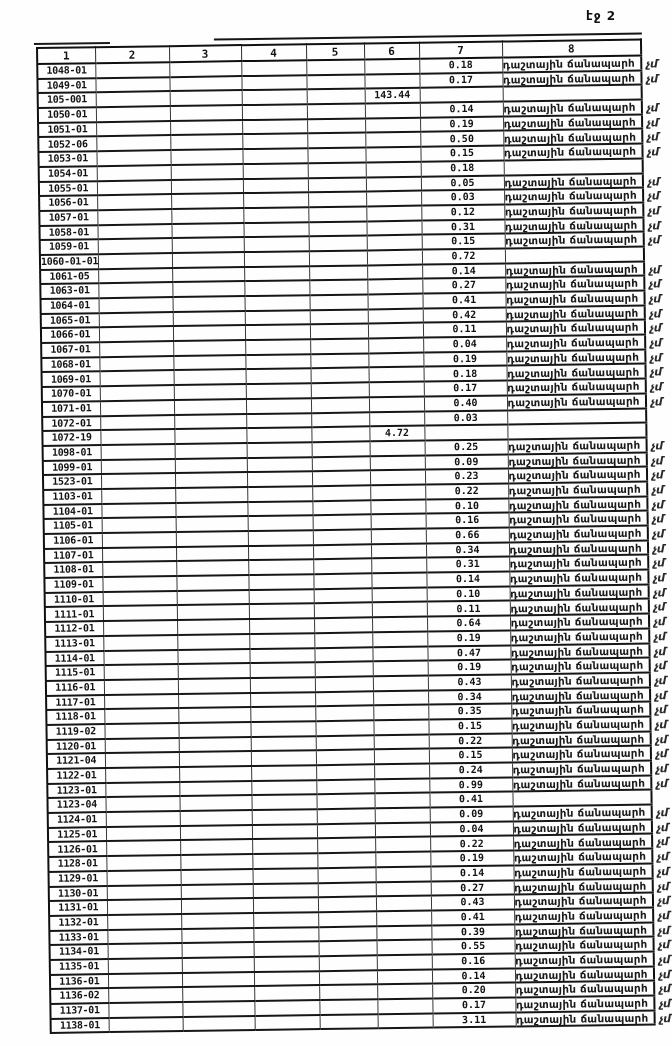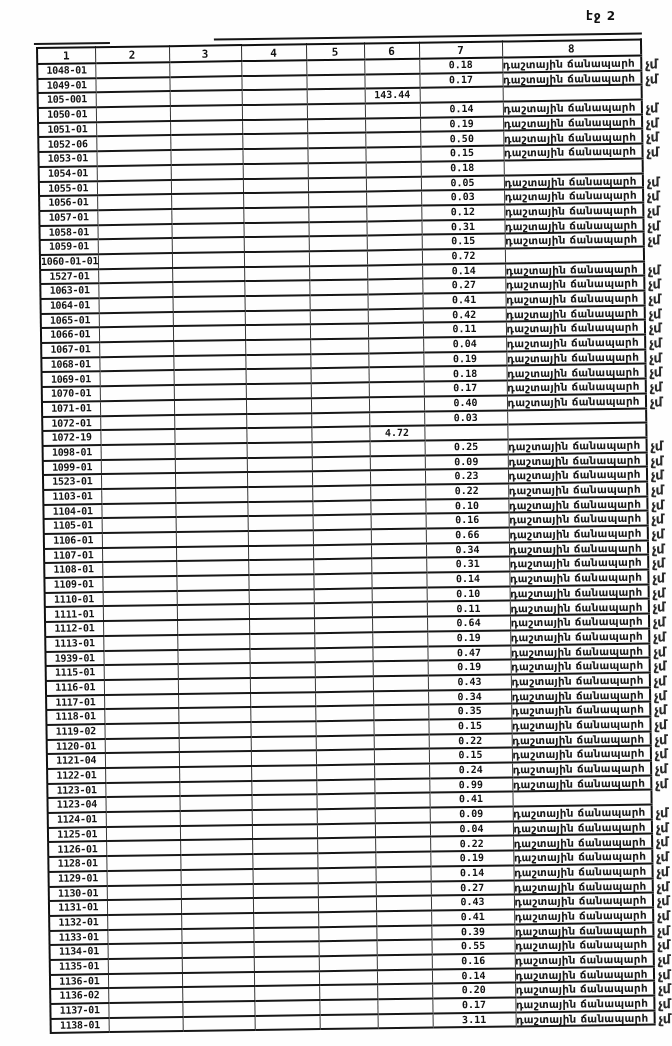--- a/index.html
+++ b/index.html
@@ -89,24 +89,25 @@
     position: relative;
     font-size: 10.5px;
     font-weight: bold;
     letter-spacing: 0.2px;
     padding-left: 2px;
     color: #1a1a1a;
   }
   .margin-note {
     position: absolute;
     right: -17px; top: 2px;
-    font-size: 13px;
+    font-size: 11px;
     font-weight: bold;
     letter-spacing: -0.5px;
     color: #2b2b2b;
+    font-style: italic;
   }
 </style>
 </head>
 <body>
 
 <div class="page">
   <div class="page-label">էջ 2</div>
 
   <div class="table-wrap">
     <div class="artifact-top-left"></div>
@@ -270,21 +271,21 @@
             <td class="c-id">1060-01-01</td>
             <td></td>
             <td></td>
             <td></td>
             <td></td>
             <td class="c-val"></td>
             <td class="c-val">0.72</td>
             <td class="c-road"></td>
           </tr>
           <tr>
-            <td class="c-id">1527-01</td>
+            <td class="c-id">1061-05</td>
             <td></td>
             <td></td>
             <td></td>
             <td></td>
             <td class="c-val"></td>
             <td class="c-val">0.14</td>
             <td class="c-road">դաշտային ճանապարհ<span class="margin-note">չմ</span></td>
           </tr>
           <tr>
             <td class="c-id">1063-01</td>
@@ -530,21 +531,21 @@
             <td class="c-id">1113-01</td>
             <td></td>
             <td></td>
             <td></td>
             <td></td>
             <td class="c-val"></td>
             <td class="c-val">0.19</td>
             <td class="c-road">դաշտային ճանապարհ<span class="margin-note">չմ</span></td>
           </tr>
           <tr>
-            <td class="c-id">1939-01</td>
+            <td class="c-id">1114-01</td>
             <td></td>
             <td></td>
             <td></td>
             <td></td>
             <td class="c-val"></td>
             <td class="c-val">0.47</td>
             <td class="c-road">դաշտային ճանապարհ<span class="margin-note">չմ</span></td>
           </tr>
           <tr>
             <td class="c-id">1115-01</td>

